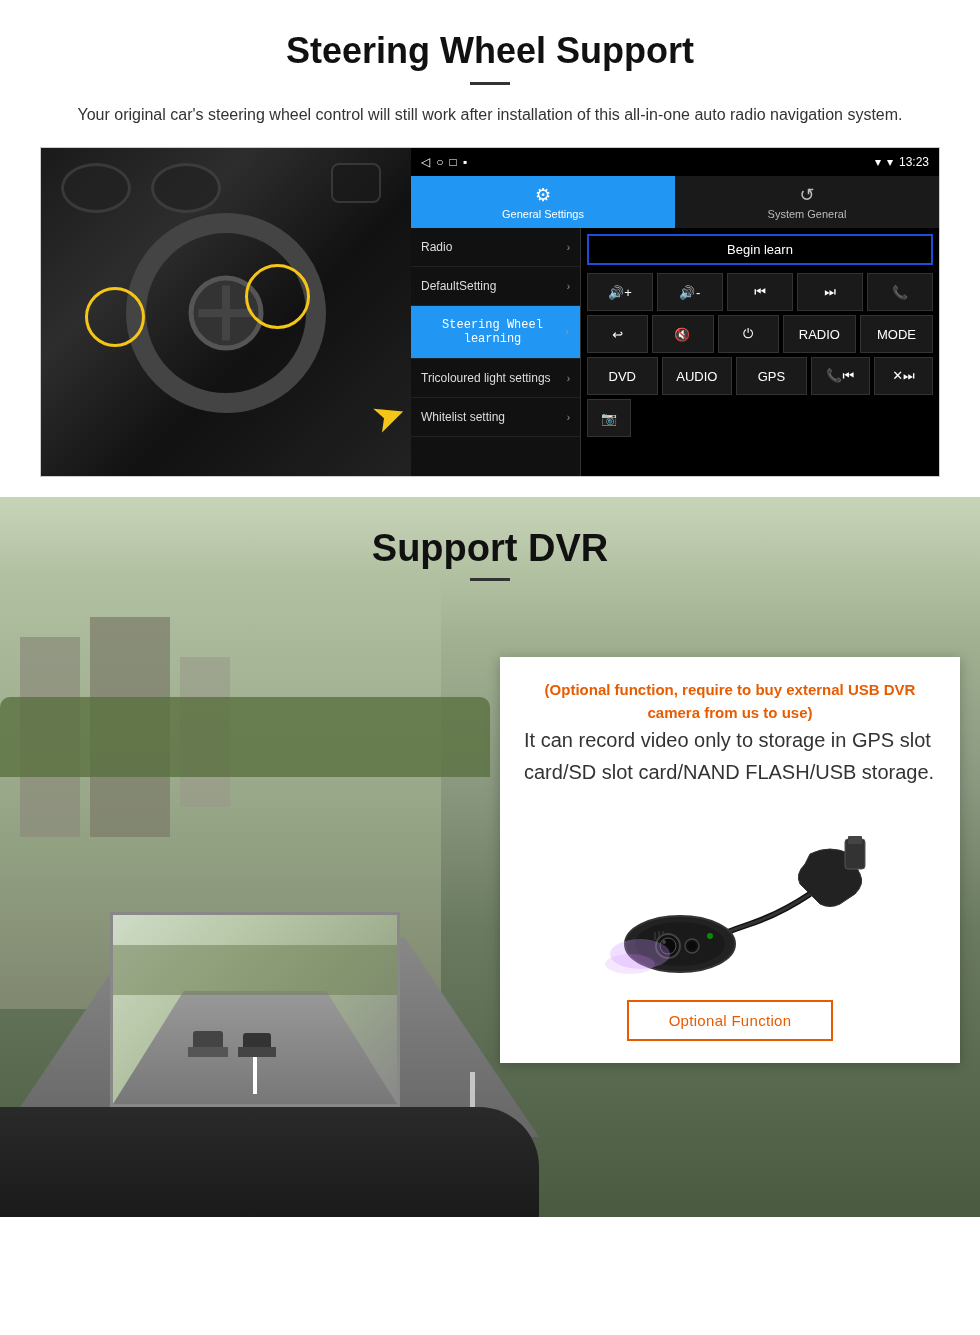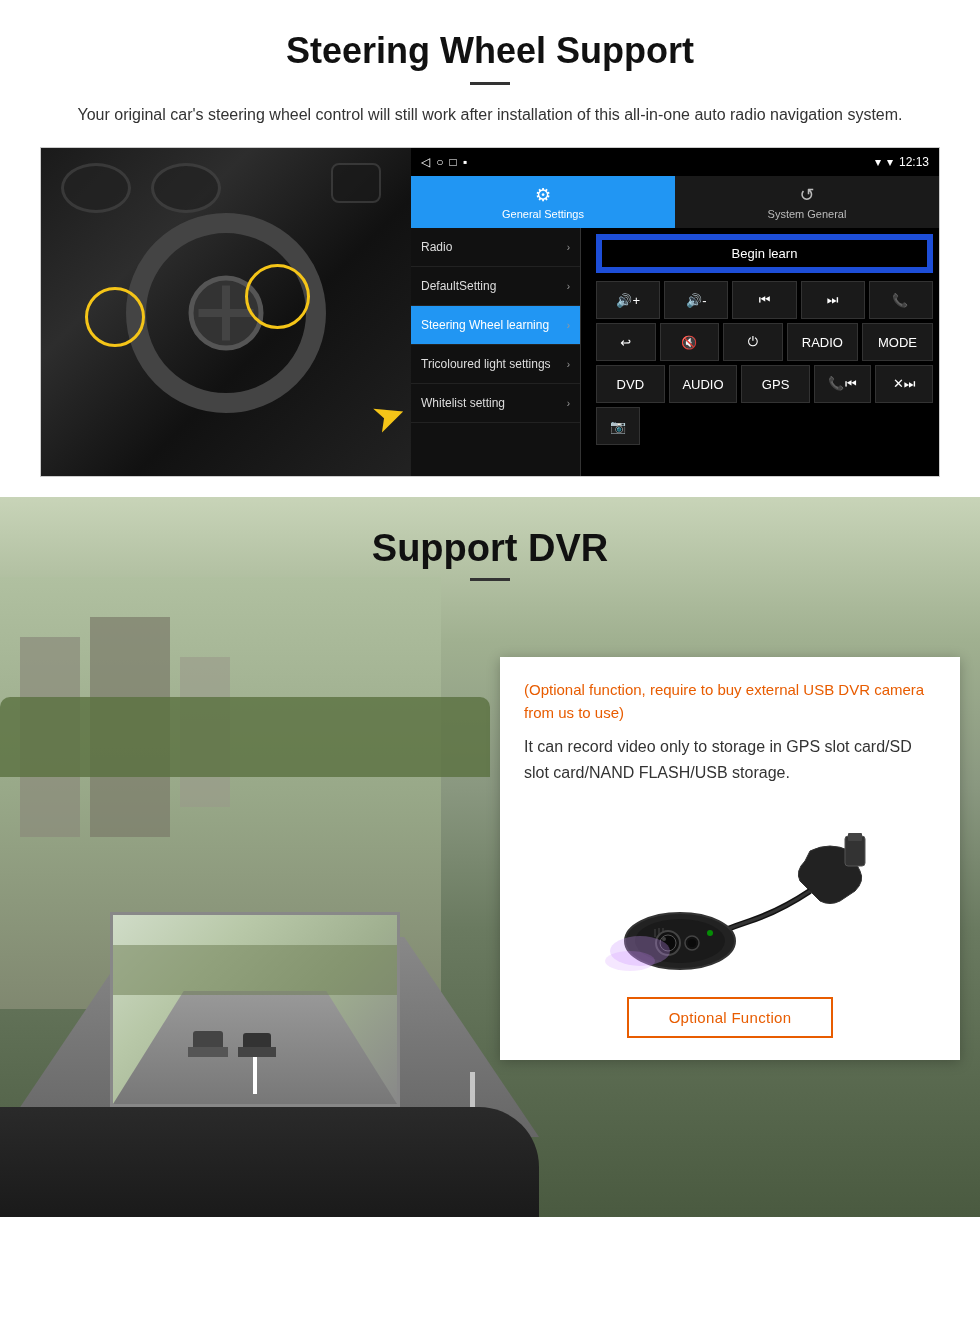--- a/index.html
+++ b/index.html
@@ -112,60 +112,60 @@
       color: #bbb;
       font-size: 11px;
     }
     .tab-icon {
       font-size: 18px;
       margin-bottom: 2px;
     }
     .android-content {
       display: flex;
       flex: 1;
-      gap: 9px;
     }
     .menu-panel {
       width: 170px;
       background: #111;
       border-right: 1px solid #333;
     }
     .menu-item {
       padding: 12px 10px;
       color: #ddd;
       font-size: 12px;
       border-bottom: 1px solid #222;
       display: flex;
       align-items: center;
       justify-content: space-between;
     }
     .menu-item.active {
       background: #2196f3;
       color: #fff;
+      font-family: Liberation Mono, monospace;
     }
     .menu-chevron {
       font-size: 10px;
       color: #999;
     }
     .controls-panel {
       flex: 1;
       background: #000;
       padding: 6px;
       display: flex;
       flex-direction: column;
       gap: 4px;
     }
     .begin-learn-row {
       display: flex;
       justify-content: flex-end;
       margin-bottom: 4px;
     }
     .begin-learn-btn {
       background: #000;
-      border: 6px solid #1d4ed8;
+      border: 2px solid #1d4ed8;
       color: #fff;
       padding: 6px 20px;
       font-size: 13px;
       cursor: pointer;
       width: 100%;
     }
     .ctrl-row {
       display: flex;
       gap: 4px;
     }
@@ -232,27 +232,27 @@
       top: 160px;
       width: 460px;
       background: #fff;
       padding: 22px 24px;
       box-shadow: 0 2px 12px rgba(0,0,0,0.25);
       z-index: 10;
     }
     .dvr-optional-text {
       color: #e85c00;
       font-size: 15px;
-      font-weight: normal;
+      font-weight: bold;
       line-height: 1.5;
-      margin-bottom: 10px;
+      text-align: center;
     }
     .dvr-desc-text {
       color: #333;
-      font-size: 16px;
+      font-size: 20px;
       line-height: 1.6;
       margin-bottom: 16px;
     }
 
     
     .dvr-camera-img {
       width: 100%;
       height: 180px;
       position: relative;
       display: flex;
@@ -339,21 +339,21 @@
     <div class="sw-right">
 
       <div class="android-statusbar">
         <span>◁</span>
         <span>○</span>
         <span>□</span>
         <span>▪</span>
         <span style="flex:1;"></span>
         <span>▾</span>
         <span>▾</span>
-        <span>12:13</span>
+        <span>13:23</span>
       </div>
 
       <div class="android-tabs">
         <div class="tab-active">
           <span class="tab-icon">⚙</span>
           <span>General Settings</span>
         </div>
         <div class="tab-inactive">
           <span class="tab-icon">↺</span>
           <span>System General</span>

